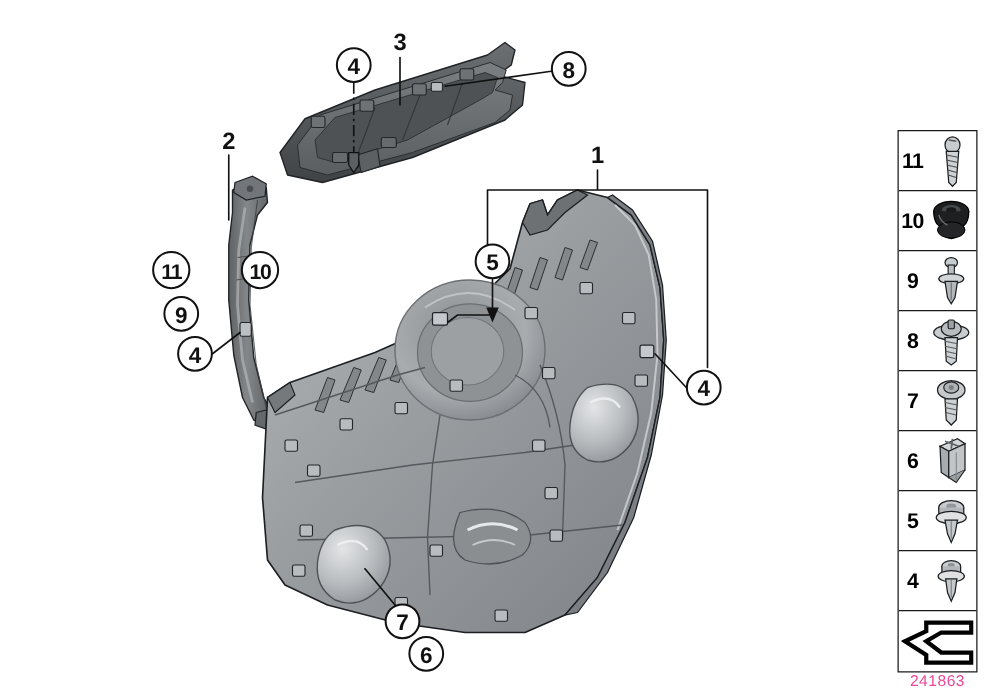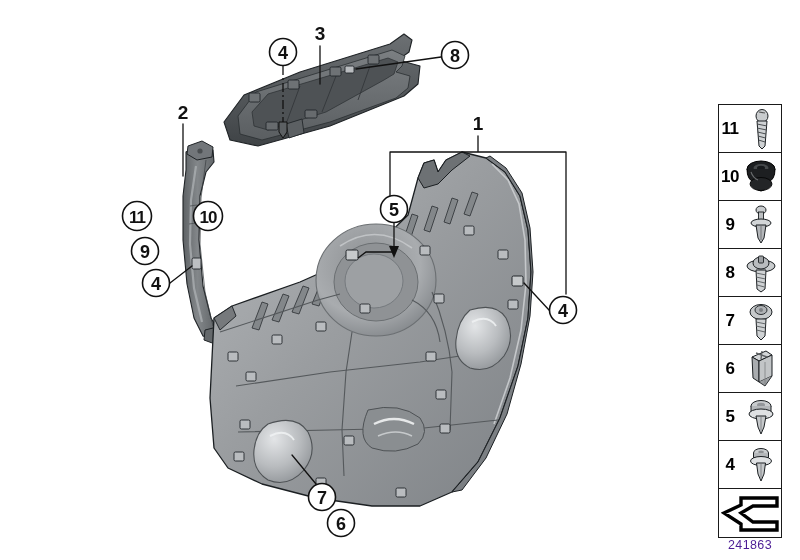--- a/index.html
+++ b/index.html
@@ -10,21 +10,21 @@
   .abs{position:absolute;}
   #legend{position:absolute;left:718px;top:104px;width:64px;border:1.4px solid #1a1a1a;
           background:#fff;box-sizing:border-box;}
   .lrow{position:relative;height:48px;border-bottom:1.4px solid #1a1a1a;box-sizing:border-box;
         display:flex;align-items:center;}
   .lrow:last-child{border-bottom:none;}
   .lnum{width:22px;text-align:center;font-size:17px;font-weight:bold;line-height:1;
         letter-spacing:-0.5px;}
   .licon{flex:1;height:100%;display:flex;align-items:center;justify-content:center;}
   #partno{position:absolute;left:718px;top:538px;width:64px;text-align:center;
-          font-size:12.5px;letter-spacing:0.4px;color:#4c1d95;}
+          font-size:12.5px;letter-spacing:0.4px;color:#ec4899;}
 </style>
 </head>
 <body>
 
 <div id="stage">
 
   <svg class="abs" style="left:0;top:0" width="720" height="560" viewBox="0 0 720 560">
     <defs>
       <linearGradient id="gPanel" x1="0" y1="0" x2="1" y2="1">
         <stop offset="0" stop-color="#b4b7ba"></stop>

